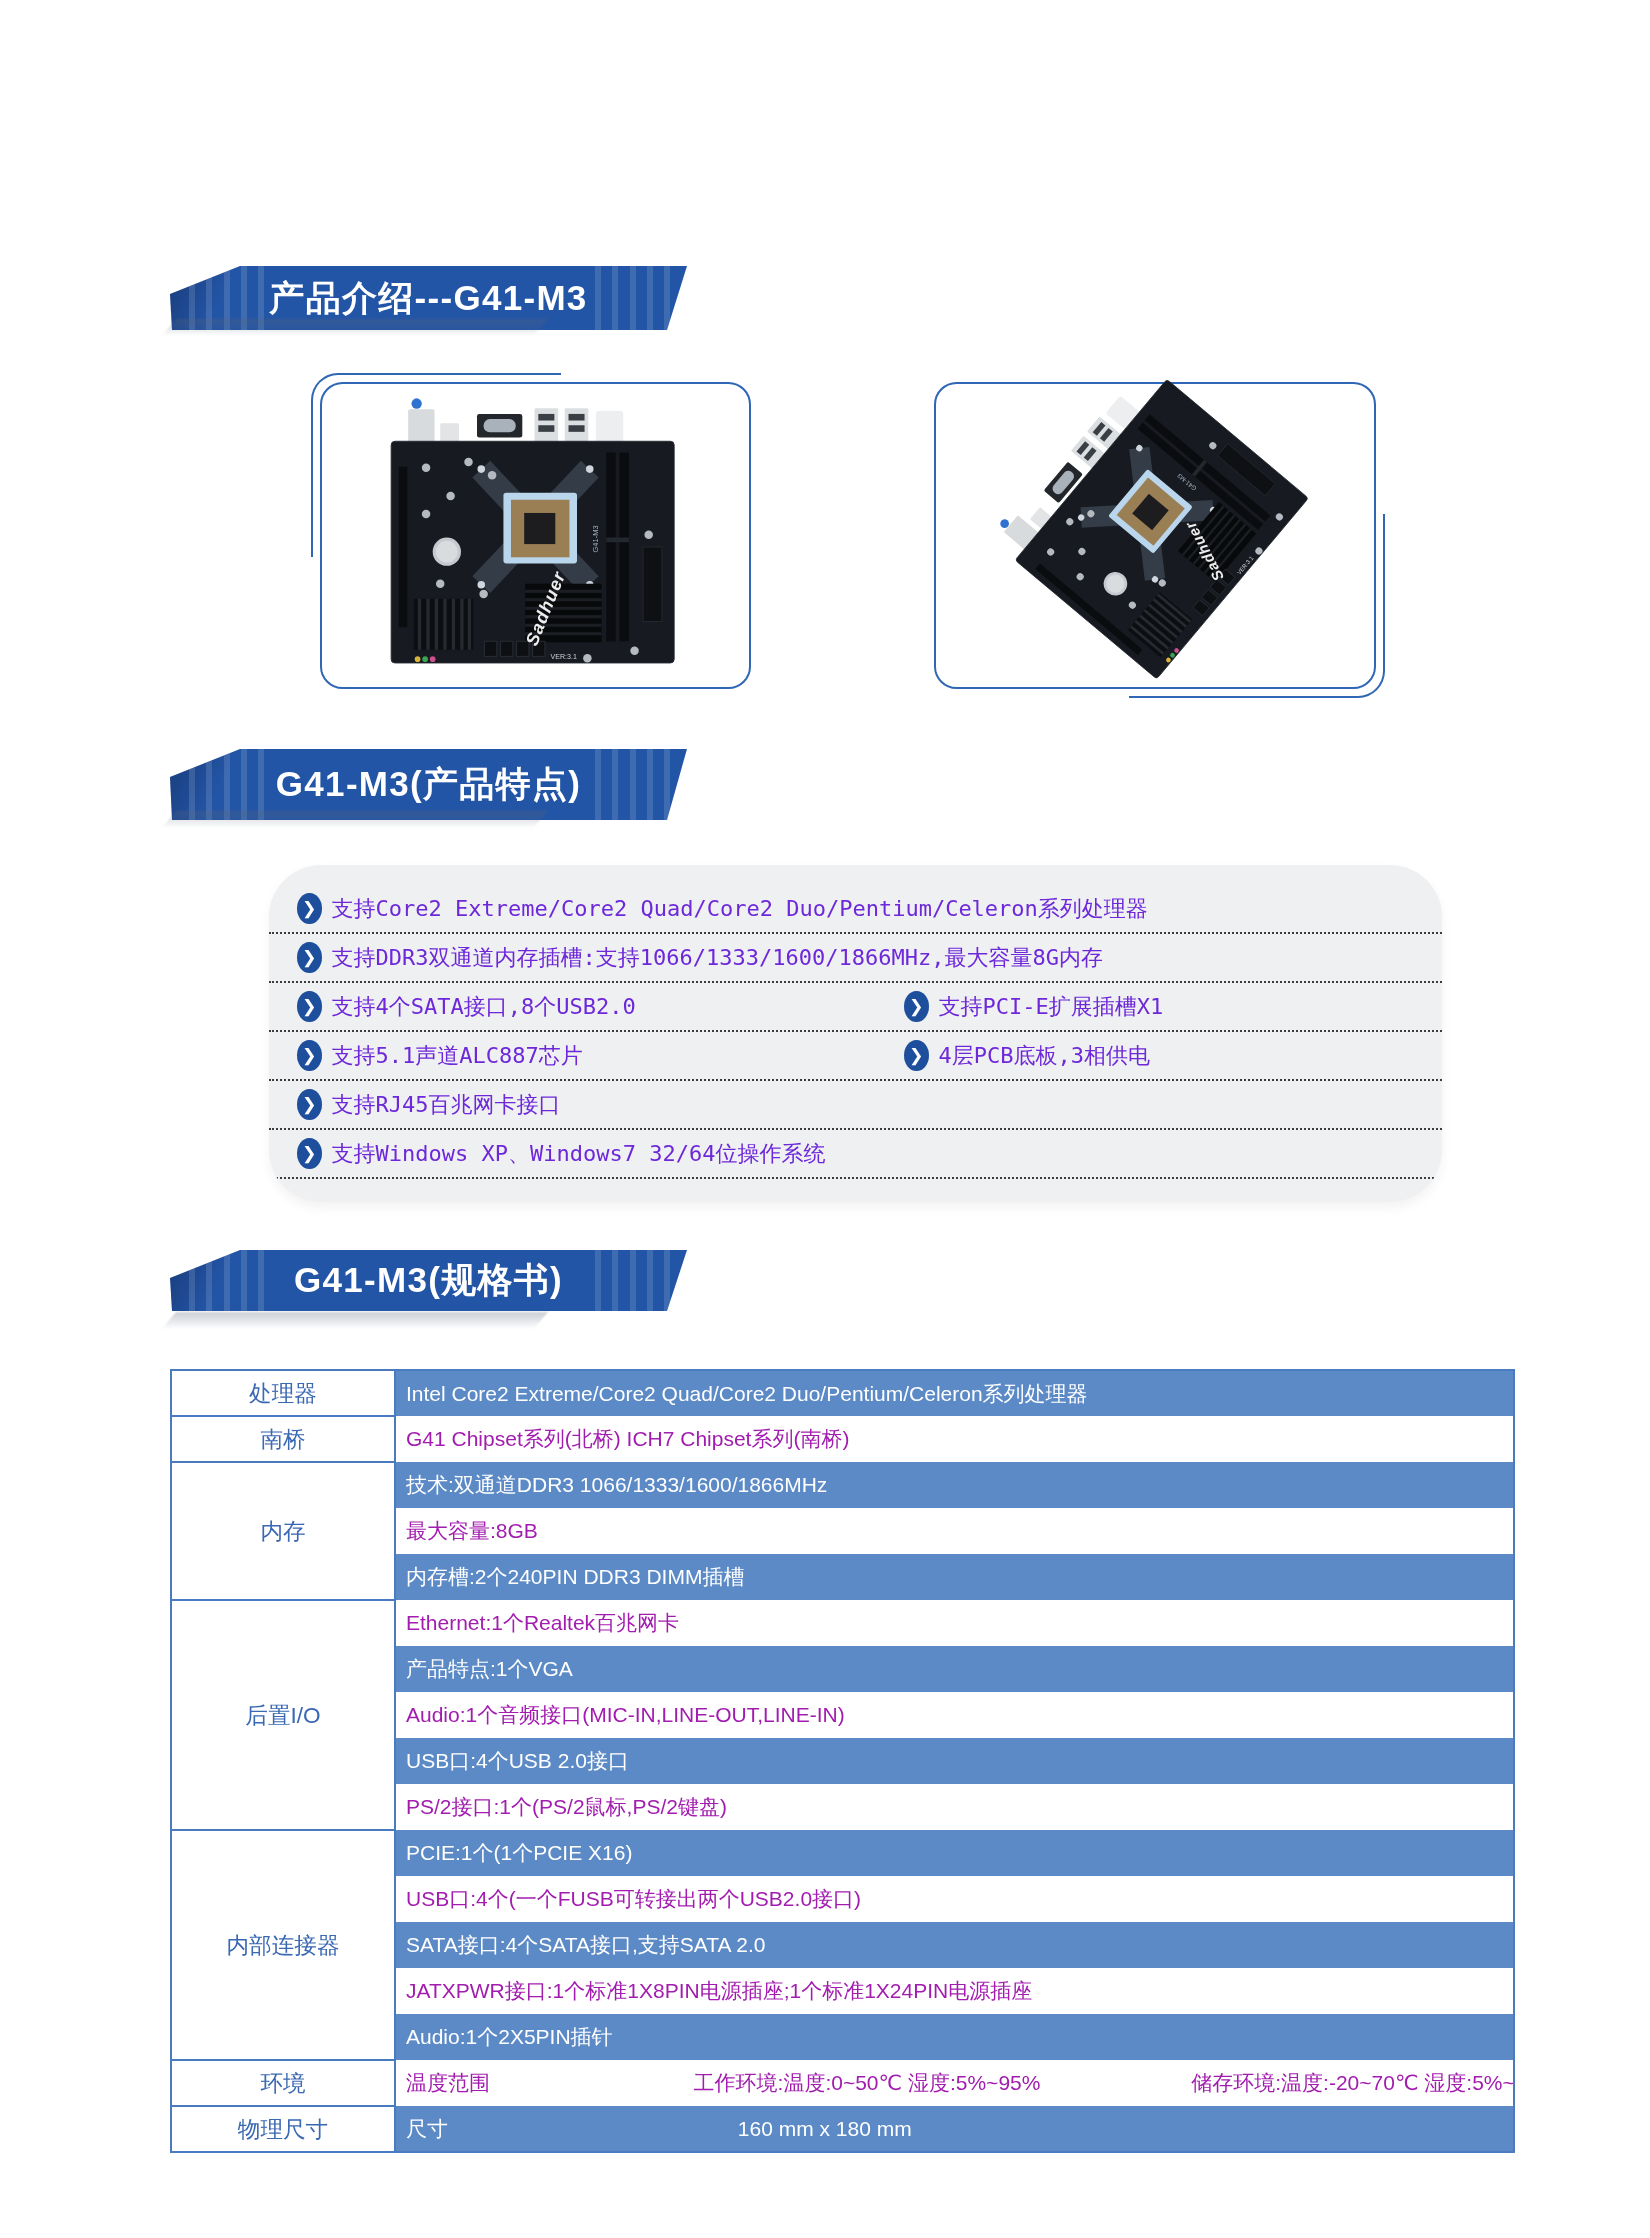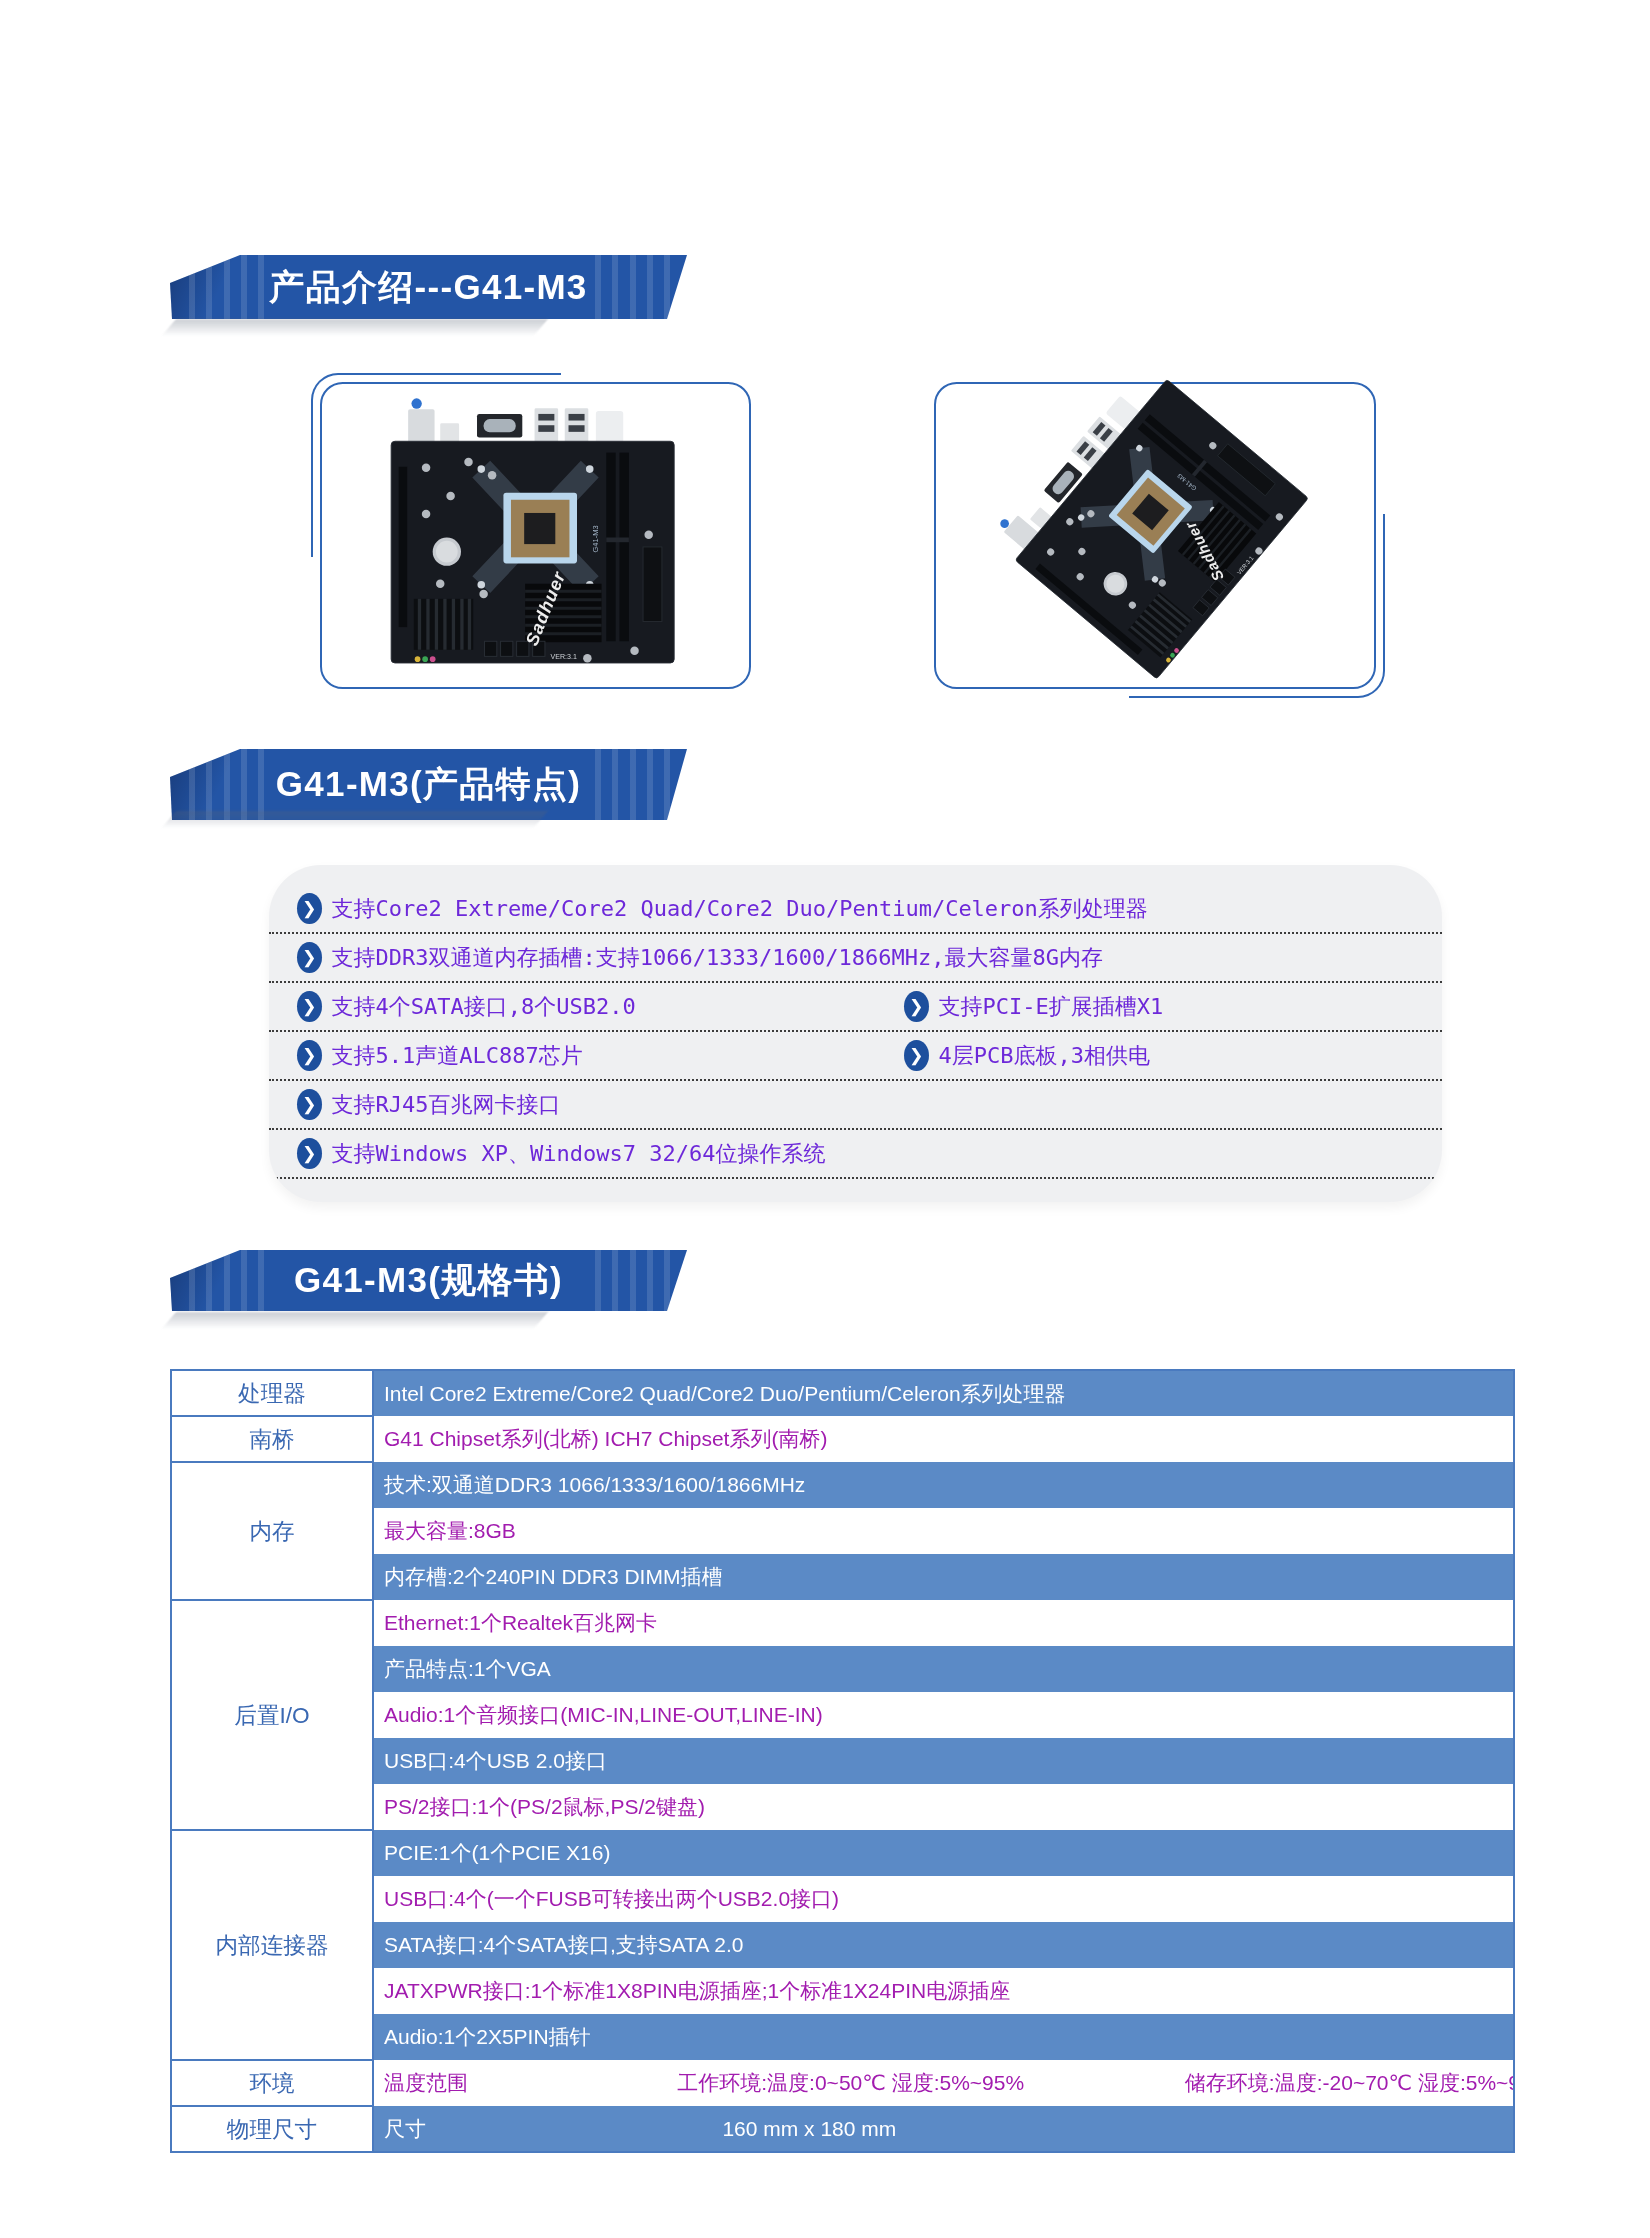--- a/index.html
+++ b/index.html
@@ -76,21 +76,21 @@
   }
 
   
   table.spec{
     position:absolute;left:170px;top:1369px;width:1345px;
     border-collapse:collapse;table-layout:fixed;
     border:2px solid #4A7ABF;
   }
   table.spec td{height:46px;box-sizing:border-box;}
   td.label{
-    width:202px;background:#ffffff;color:#3A68B2;
+    width:224px;background:#ffffff;color:#3A68B2;
     border:2px solid #4A7ABF;text-align:center;font-size:22.6px;
     padding:0 4px;
   }
   td.value{font-size:21px;padding-left:10px;white-space:nowrap;overflow:hidden;}
   tr.blue  td.value{background:#5B8AC6;color:#ffffff;}
   tr.white td.value{background:#ffffff;color:#a21caf;}
   .seg-wrap{display:flex;width:100%;align-items:center;}
   .segs3 .seg:nth-child(1){width:26%;}
   .segs3 .seg:nth-child(2){width:45%;}
   .segs3 .seg:nth-child(3){width:29%;}
@@ -166,21 +166,21 @@
         <circle cx="86" cy="558" r="6" fill="#3AA655"></circle>
       <circle cx="102" cy="558" r="6" fill="#CC4F8E"></circle>
 
       <text transform="translate(322,532) rotate(-68)" font-family="Liberation Sans,sans-serif" font-style="italic" font-weight="bold" font-size="38" fill="#EDEDED" letter-spacing="2" class="js-brand">Sadhuer</text>
       <text transform="translate(452,332) rotate(-90)" font-family="Liberation Sans,sans-serif" font-size="16" fill="#9FB0C2" class="js-model">G41-M3</text>
       <text x="352" y="558" font-family="Liberation Sans,sans-serif" font-size="15" fill="#CFD3D8" class="js-ver">VER:3.1</text>
     </g>
   </defs>
 </svg>
 
-<div class="banner" style="top:255px;">
+<div class="banner" style="top:266px;">
   <div class="bevel"></div>
   <div class="stripes-l"></div>
   <div class="stripes-r"></div>
   <span>产品介绍---G41-M3</span>
 </div>
 <div class="banner-reflect" style="top:319px;"></div>
 
 <div class="photo-frame left" style="left:320px;top:382px;width:427px;height:303px;">
   <svg viewBox="0 0 640 600" style="left:24px;top:12px;" width="379" height="283">
     <use href="#gboard"></use>

